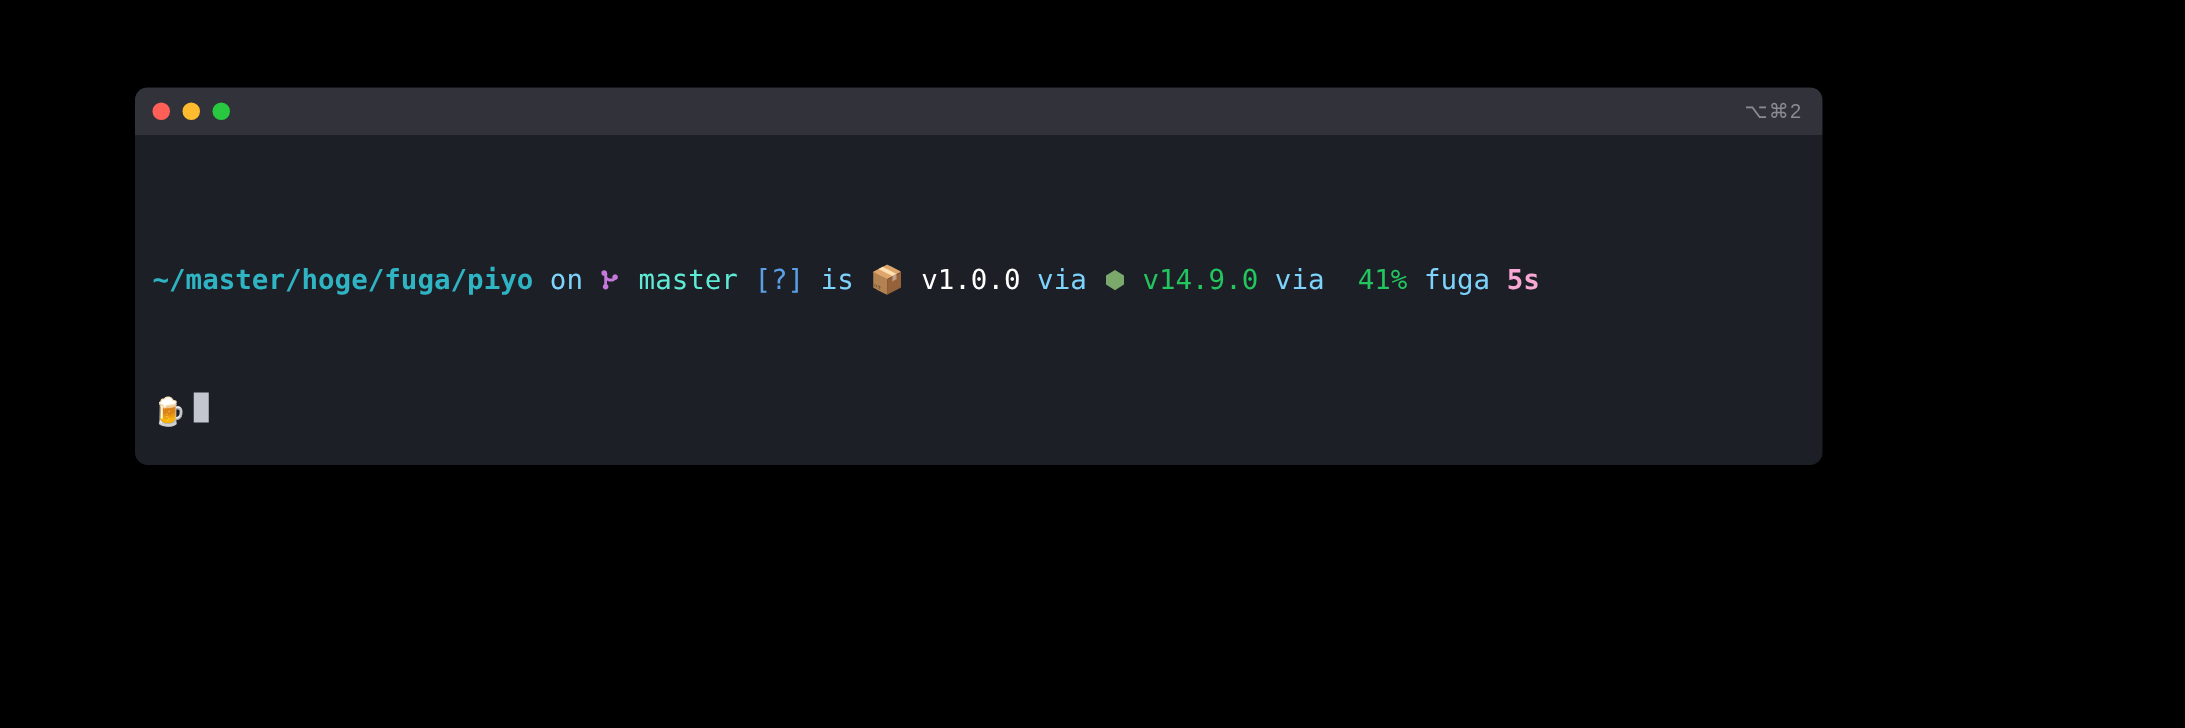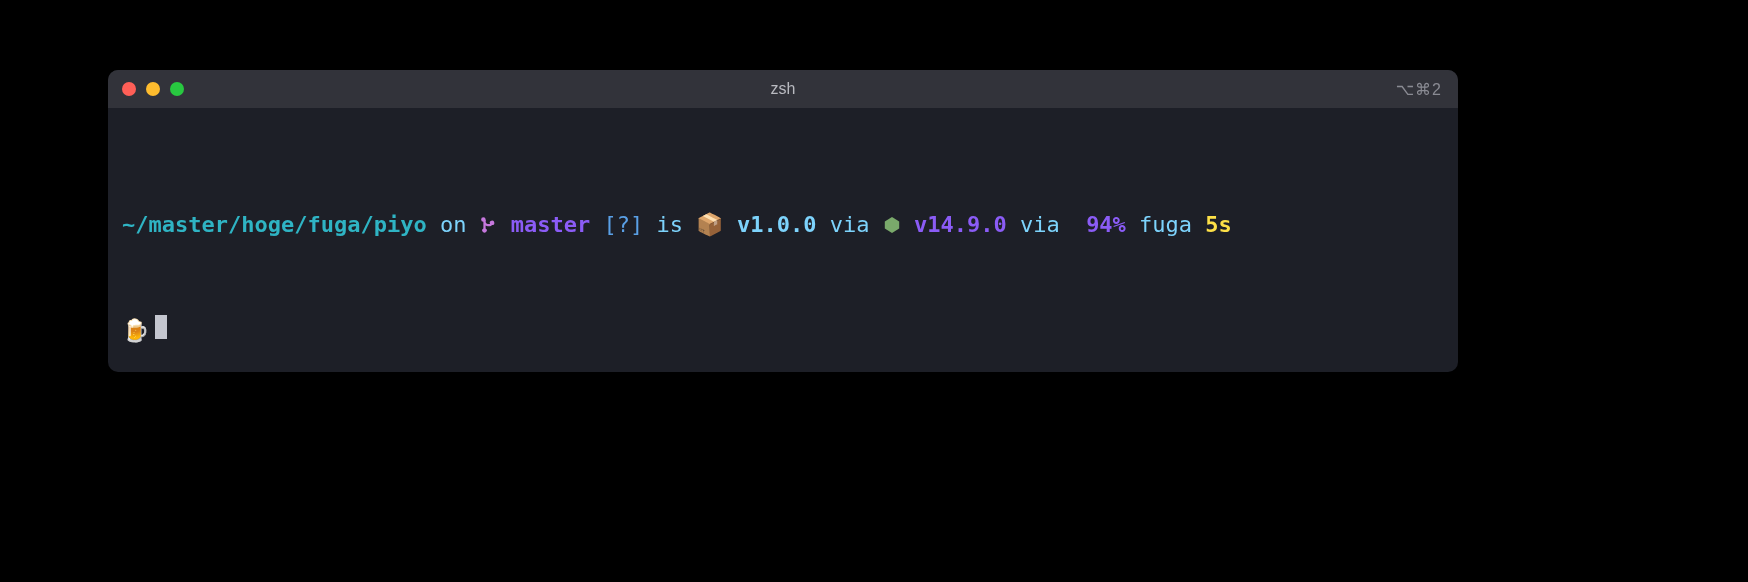--- a/index.html
+++ b/index.html
@@ -66,25 +66,25 @@
     flex: 1 1 auto;
     padding: 32px 14px 14px 14px;
     color: #c4c6cf;
     font-size: 22px;
     line-height: 1.55;
     white-space: pre-wrap;
   }
   .seg { white-space: pre; }
   .c-cyan    { color: #2fb4c4; font-weight: 600; }
   .c-dim     { color: #7dd3fc; }
-  .c-magenta { color: #8b5cf6; font-weight: 700; }
+  .c-magenta { color: #5eead4; font-weight: 400; }
   .c-blue    { color: #5aa0e6; }
-  .c-red     { color: #7dd3fc; font-weight: 700; }
-  .c-green   { color: #8b5cf6; font-weight: 700; }
-  .c-yellow  { color: #fde047; font-weight: 600; }
+  .c-red     { color: #ffffff; font-weight: 400; }
+  .c-green   { color: #22c55e; font-weight: 400; }
+  .c-yellow  { color: #f9a8d4; font-weight: 600; }
   .hex-icon {
     display: inline-block;
     vertical-align: -2px;
   }
   .cursor {
     display: inline-block;
     width: 12px;
     height: 24px;
     background: #c4c6cf;
     vertical-align: -3px;
@@ -99,26 +99,25 @@
 <body>
 
 <div class="window">
 
   <div class="titlebar">
     <div class="traffic-lights">
       <div class="light red"></div>
       <div class="light yellow"></div>
       <div class="light green"></div>
     </div>
-    <div class="title">zsh</div>
     <div class="titlebar-right">⌥⌘2</div>
   </div>
 
   <div class="term-body">
     <div><span class="seg c-cyan">~/master/hoge/fuga/piyo</span><span class="seg c-dim"> on </span><span class="seg c-magenta"><svg width="18" height="18" viewBox="0 0 16 16" style="vertical-align:-2px">
             <path fill="#c678dd" d="M5 3a2 2 0 1 0-2 2v6a2 2 0 1 0 2 0V8.4c.6.4 1.3.6 2 .6h2a2 2 0 0 0 1.7-1A2 2 0 1 0 9 7H7c-1.1 0-2-.9-2-2V5a2 2 0 0 0 0-2z"></path>
           </svg></span><span class="seg c-magenta"> master</span><span class="seg c-blue"> [?]</span><span class="seg c-dim"> is </span><span class="seg">📦</span><span class="seg c-red"> v1.0.0</span><span class="seg c-dim"> via </span><span class="hex-icon"><svg width="18" height="18" viewBox="0 0 20 20">
             <polygon points="10,1 18,6 18,14 10,19 2,14 2,6" fill="#7aa96b"></polygon>
-          </svg></span><span class="seg c-green"> v14.9.0</span><span class="seg c-dim"> via  </span><span class="seg c-green">94%</span><span class="seg c-dim"> fuga </span><span class="seg c-yellow">5s</span></div>
+          </svg></span><span class="seg c-green"> v14.9.0</span><span class="seg c-dim"> via  </span><span class="seg c-green">41%</span><span class="seg c-dim"> fuga </span><span class="seg c-yellow">5s</span></div>
     <div><span class="beer">🍺</span><span class="cursor"></span></div>
   </div>
 
 </div>
 
 </body></html>

